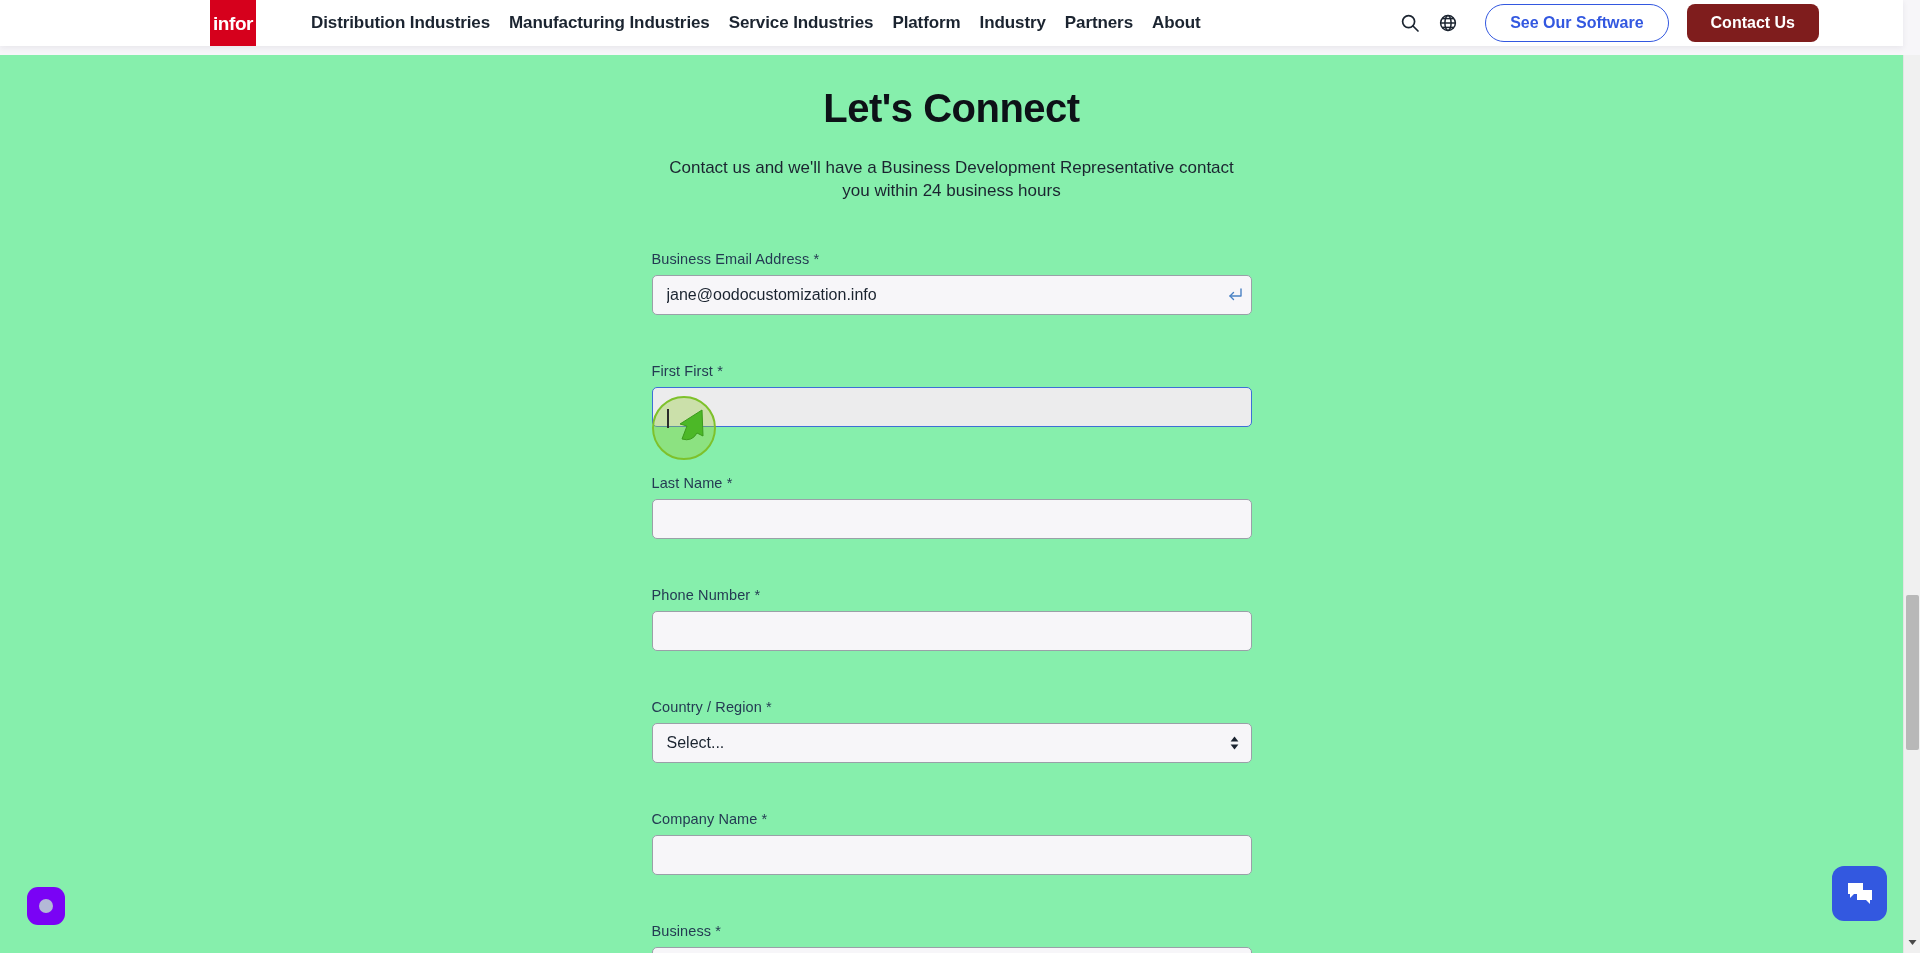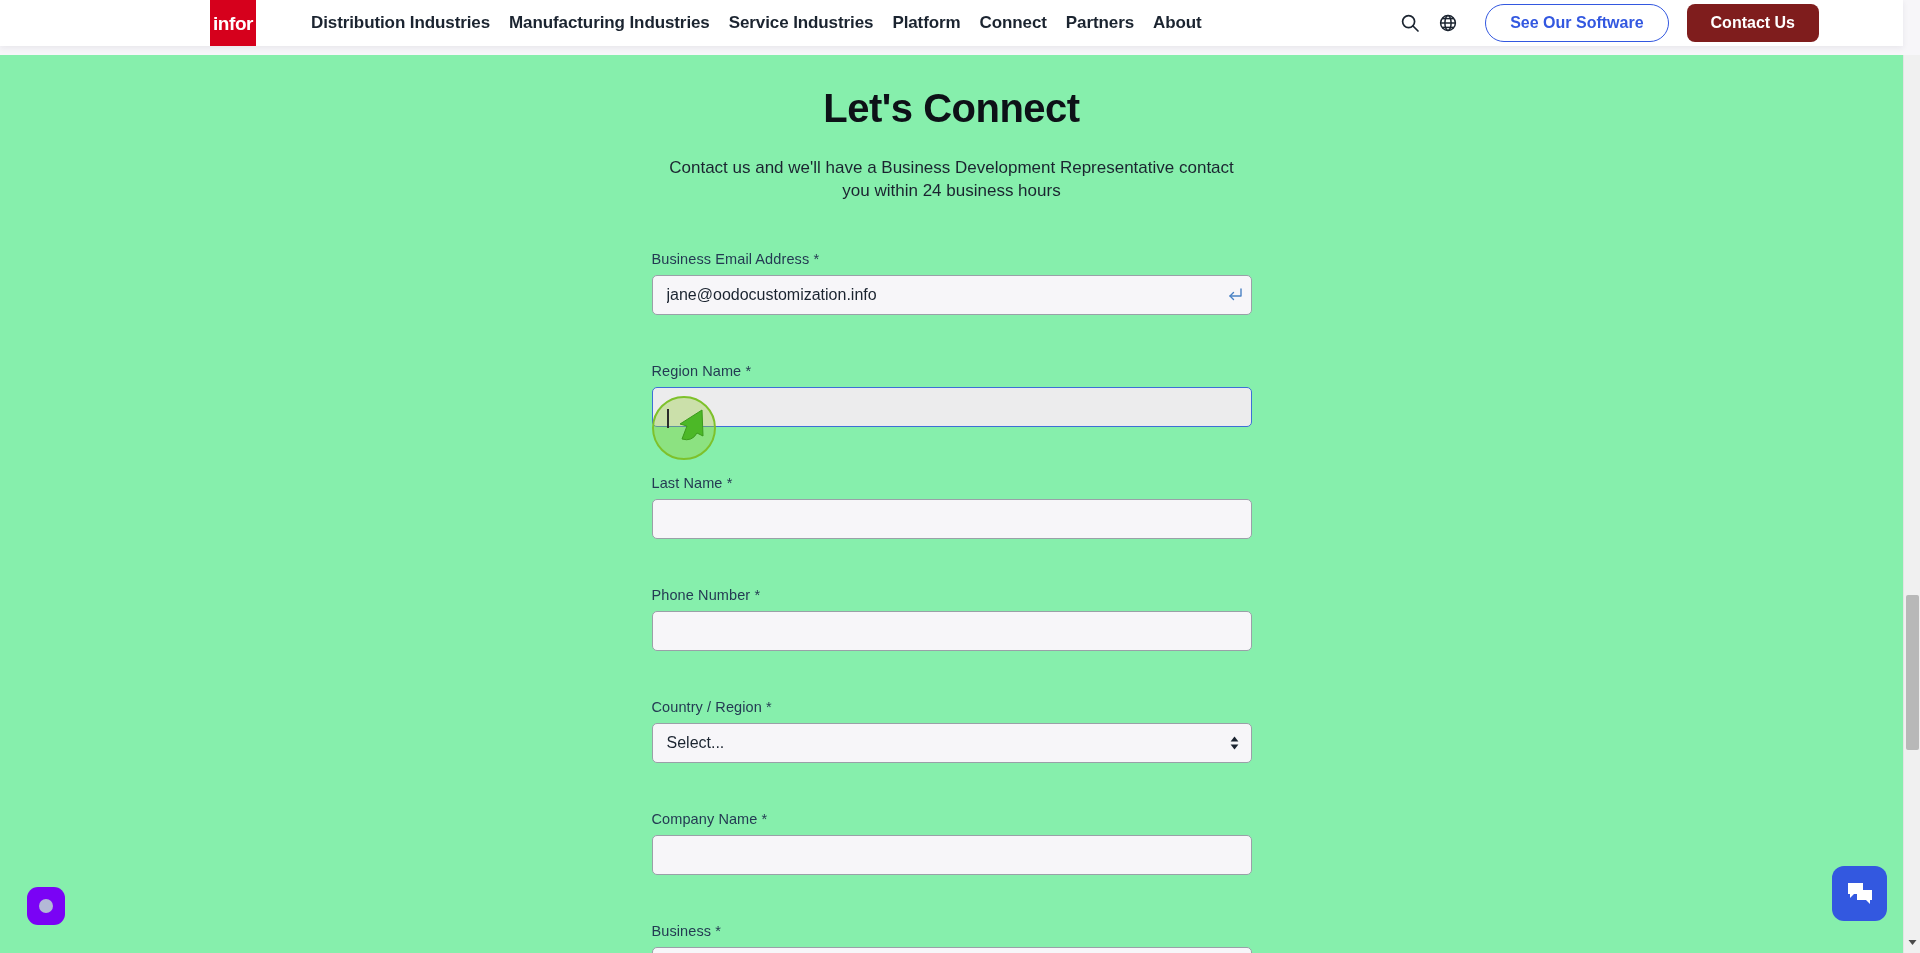--- a/index.html
+++ b/index.html
@@ -333,21 +333,21 @@
 
   <div class="logo">
     <span class="logo-text">infor</span>
   </div>
 
   <nav class="nav">
     <span class="nav-item">Distribution Industries</span>
     <span class="nav-item">Manufacturing Industries</span>
     <span class="nav-item">Service Industries</span>
     <span class="nav-item">Platform</span>
-    <span class="nav-item">Connect</span>
+    <span class="nav-item">Industry</span>
     <span class="nav-item">Partners</span>
     <span class="nav-item">About</span>
   </nav>
 
   <div class="header-right">
 
     <div class="icon-btn">
       <svg width="20" height="20" viewBox="0 0 20 20" fill="none" stroke="currentColor" stroke-width="1.7">
         <circle cx="8.6" cy="8.6" r="6"></circle>
         <line x1="13" y1="13" x2="18" y2="18" stroke-linecap="round"></line>
@@ -388,21 +388,21 @@
             <svg width="16" height="14" viewBox="0 0 16 14" fill="none" stroke="currentColor" stroke-width="1.4" stroke-linecap="round" stroke-linejoin="round">
               <polyline points="14,1 14,8 3,8"></polyline>
               <polyline points="6.5,4.5 3,8 6.5,11.5"></polyline>
             </svg>
           </span>
         </div>
       </div>
 
       <div class="field">
         <label class="field-label">
-          <span>Region Name</span>
+          <span>First First</span>
           <span class="req">*</span>
         </label>
         <div class="input-wrap">
           <input class="input focused" type="text" value="" style="">
         </div>
       </div>
 
       <div class="field">
         <label class="field-label">
           <span>Last Name</span>

